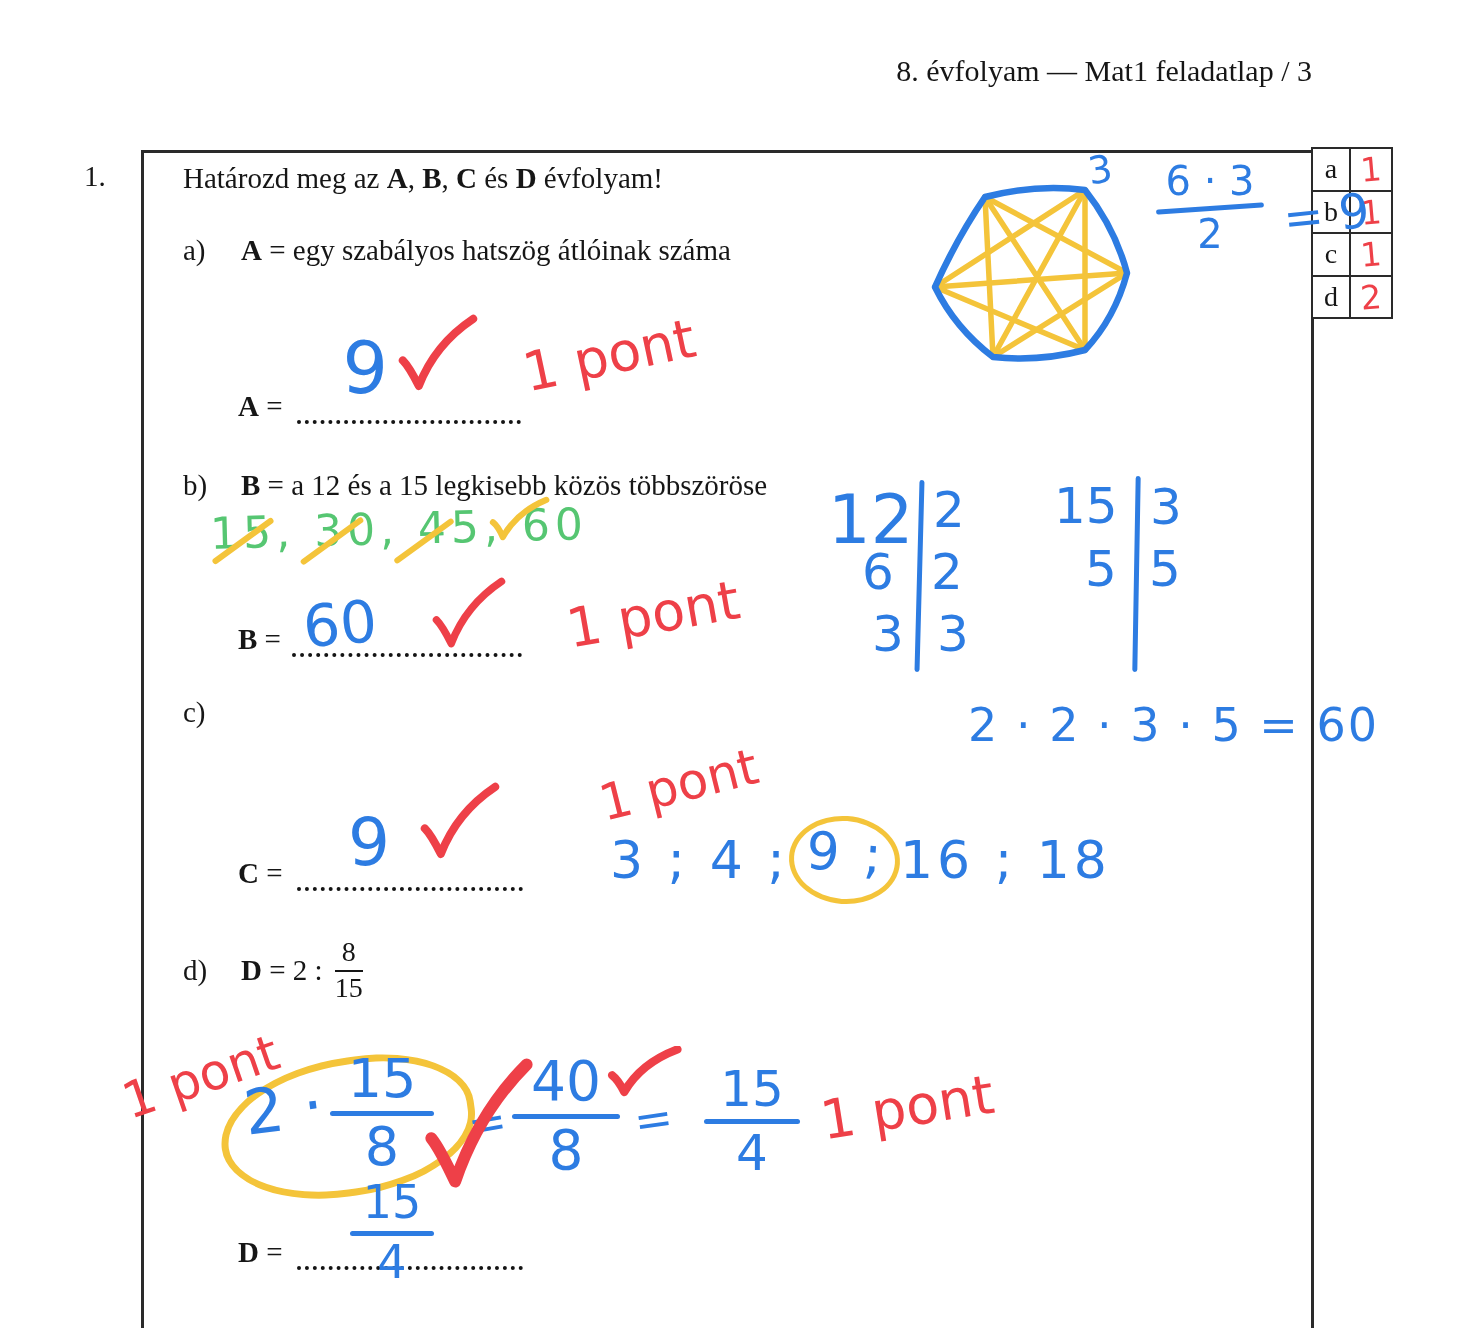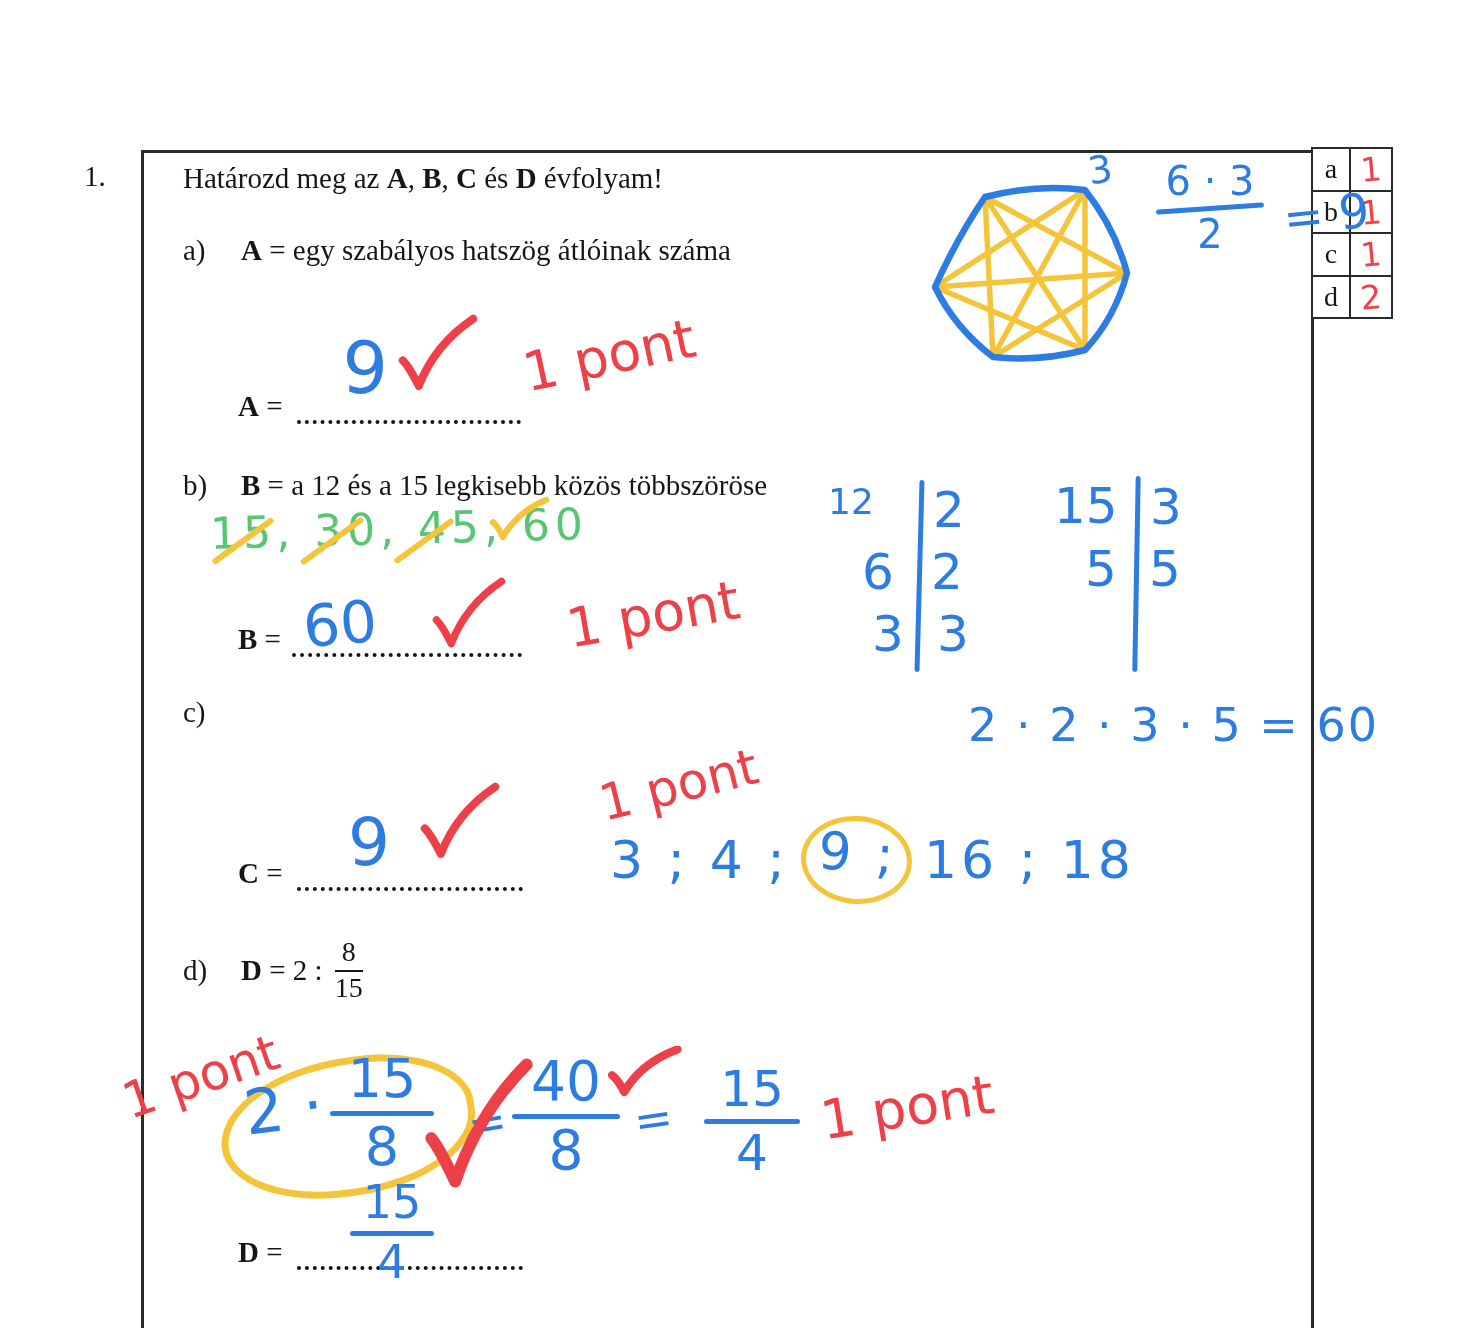--- a/index.html
+++ b/index.html
@@ -33,20 +33,21 @@
   .score-cell.val { width:40px; font-family:"DejaVu Sans", sans-serif; font-size:33px; color:#ee4048; transform:rotate(-5deg); }
   .circled { border:5.5px solid #f4c43a; border-radius:50%; padding:2px 10px 16px 12px; transform:rotate(4deg); display:inline-block; }
   .slash { background:#f4c43a; height:6px; border-radius:4px; transform:rotate(-36deg); }
   .blob { border:7px solid #f4c43a; border-radius:55% 45% 52% 48%; transform:rotate(-8deg); }
 </style>
 </head>
 <body>
 
 <div class="page">
 
+  <div class="abs" style="left:700px; top:54px; width:612px; text-align:right; font-size:30px;">8. évfolyam — Mat1 feladatlap / 3</div>
 
   <div class="abs vline" style="left:141px; top:150px; height:1178px;"></div>
   <div class="abs hline" style="left:141px; top:150px; width:1172px;"></div>
   <div class="abs vline" style="left:1311px; top:150px; height:1178px;"></div>
 
   <div class="abs print" style="left:84px; top:160px;">1.</div>
 
   <div class="abs score-table" style="left:1311px; top:147px;">
     <div class="score-row">
       <div class="score-cell lab">a</div>
@@ -142,39 +143,39 @@
   <svg class="abs" style="left:488px; top:496px;" width="62" height="50" viewBox="0 0 100 80">
     <path d="M8,42 Q16,48 24,66 Q46,26 94,6" fill="none" stroke="#f4c43a" stroke-width="10" stroke-linecap="round" stroke-linejoin="round"></path>
   </svg>
 
   <div class="abs hw blue" style="left:303px; top:590px; font-size:58px; transform:rotate(-5deg);">60</div>
   <svg class="abs" style="left:430px; top:577px;" width="78" height="74" viewBox="0 0 100 100">
     <path d="M6,58 Q14,66 26,90 Q46,38 94,6" fill="none" stroke="#ee4048" stroke-width="10" stroke-linecap="round" stroke-linejoin="round"></path>
   </svg>
   <div class="abs hw red" style="left:566px; top:583px; font-size:54px; transform:rotate(-10deg);">1 pont</div>
 
-  <div class="abs hw blue" style="left:828px; top:481px; font-size:36px;">12</div>
+  <div class="abs hw blue" style="left:828px; top:481px; font-size:67px;">12</div>
   <div class="abs hw blue" style="left:862px; top:543px; font-size:50px;">6</div>
   <div class="abs hw blue" style="left:872px; top:605px; font-size:50px;">3</div>
   <div class="abs" style="left:917px; top:480px; width:4.5px; height:192px; background:#2d7ce2; border-radius:3px; transform:rotate(1.5deg);"></div>
   <div class="abs hw blue" style="left:933px; top:481px; font-size:50px;">2</div>
   <div class="abs hw blue" style="left:931px; top:543px; font-size:50px;">2</div>
   <div class="abs hw blue" style="left:937px; top:605px; font-size:50px;">3</div>
 
   <div class="abs hw blue" style="left:1054px; top:477px; font-size:50px;">15</div>
   <div class="abs hw blue" style="left:1085px; top:540px; font-size:50px;">5</div>
   <div class="abs" style="left:1134px; top:476px; width:4.5px; height:196px; background:#2d7ce2; border-radius:3px; transform:rotate(1deg);"></div>
   <div class="abs hw blue" style="left:1150px; top:478px; font-size:50px;">3</div>
   <div class="abs hw blue" style="left:1149px; top:540px; font-size:50px;">5</div>
 
   <div class="abs hw blue" style="left:968px; top:698px; font-size:46px; letter-spacing:2px;">2 · 2 · 3 · 5 = 60</div>
 
   <div class="abs hw red" style="left:598px; top:756px; font-size:50px; transform:rotate(-14deg);">1 pont</div>
 
-  <div class="abs hw blue" style="left:610px; top:816px; display:flex; align-items:center; gap:12px; font-size:52px; letter-spacing:4px;">
+  <div class="abs hw blue" style="left:610px; top:816px; display:flex; align-items:center; font-size:52px; letter-spacing:4px;">
     <span>3 ; 4 ;</span>
     <span class="circled">9 ;</span>
     <span>16 ; 18</span>
   </div>
 
   <div class="abs hw blue" style="left:348px; top:804px; font-size:66px;">9</div>
   <svg class="abs" style="left:413px; top:782px;" width="94" height="80" viewBox="0 0 100 100">
     <path d="M6,58 Q14,66 26,90 Q46,38 94,6" fill="none" stroke="#ee4048" stroke-width="10" stroke-linecap="round" stroke-linejoin="round"></path>
   </svg>
 

